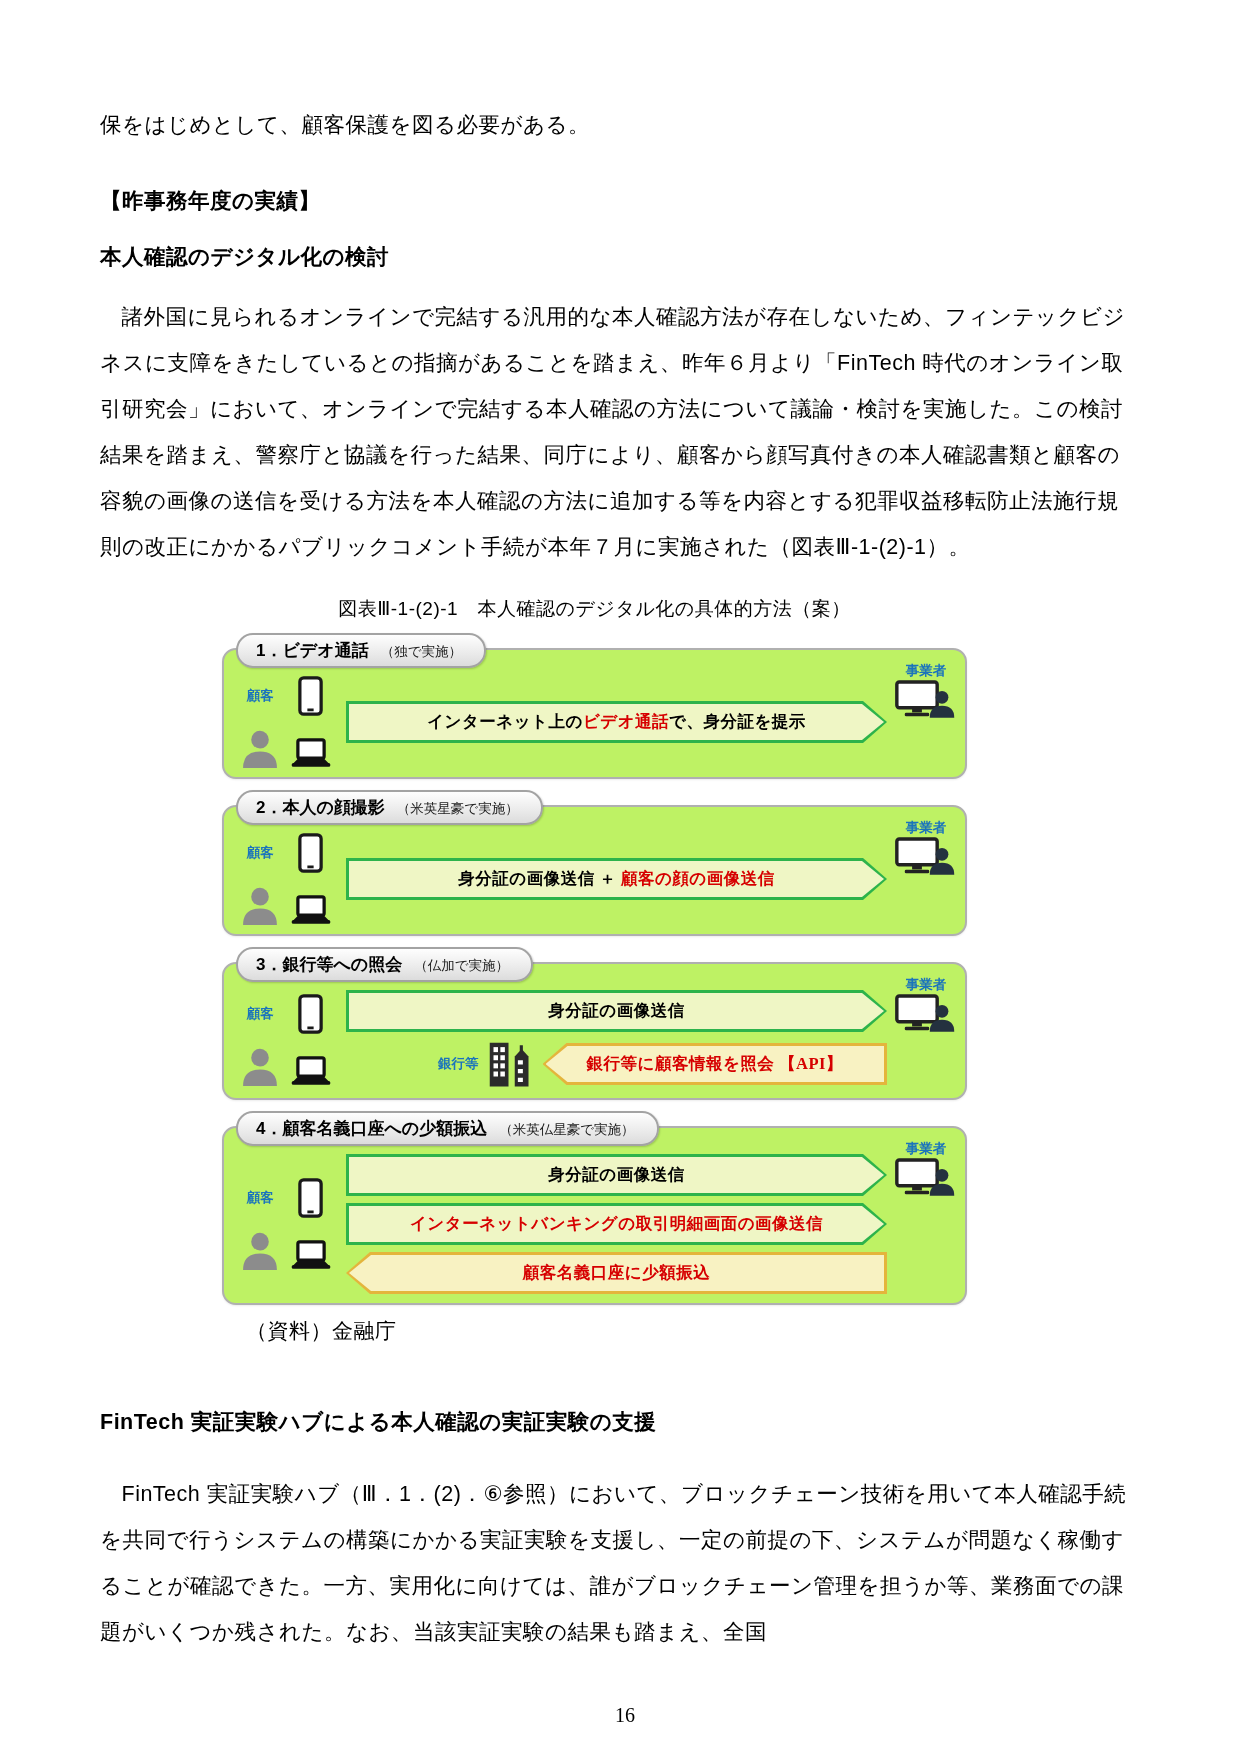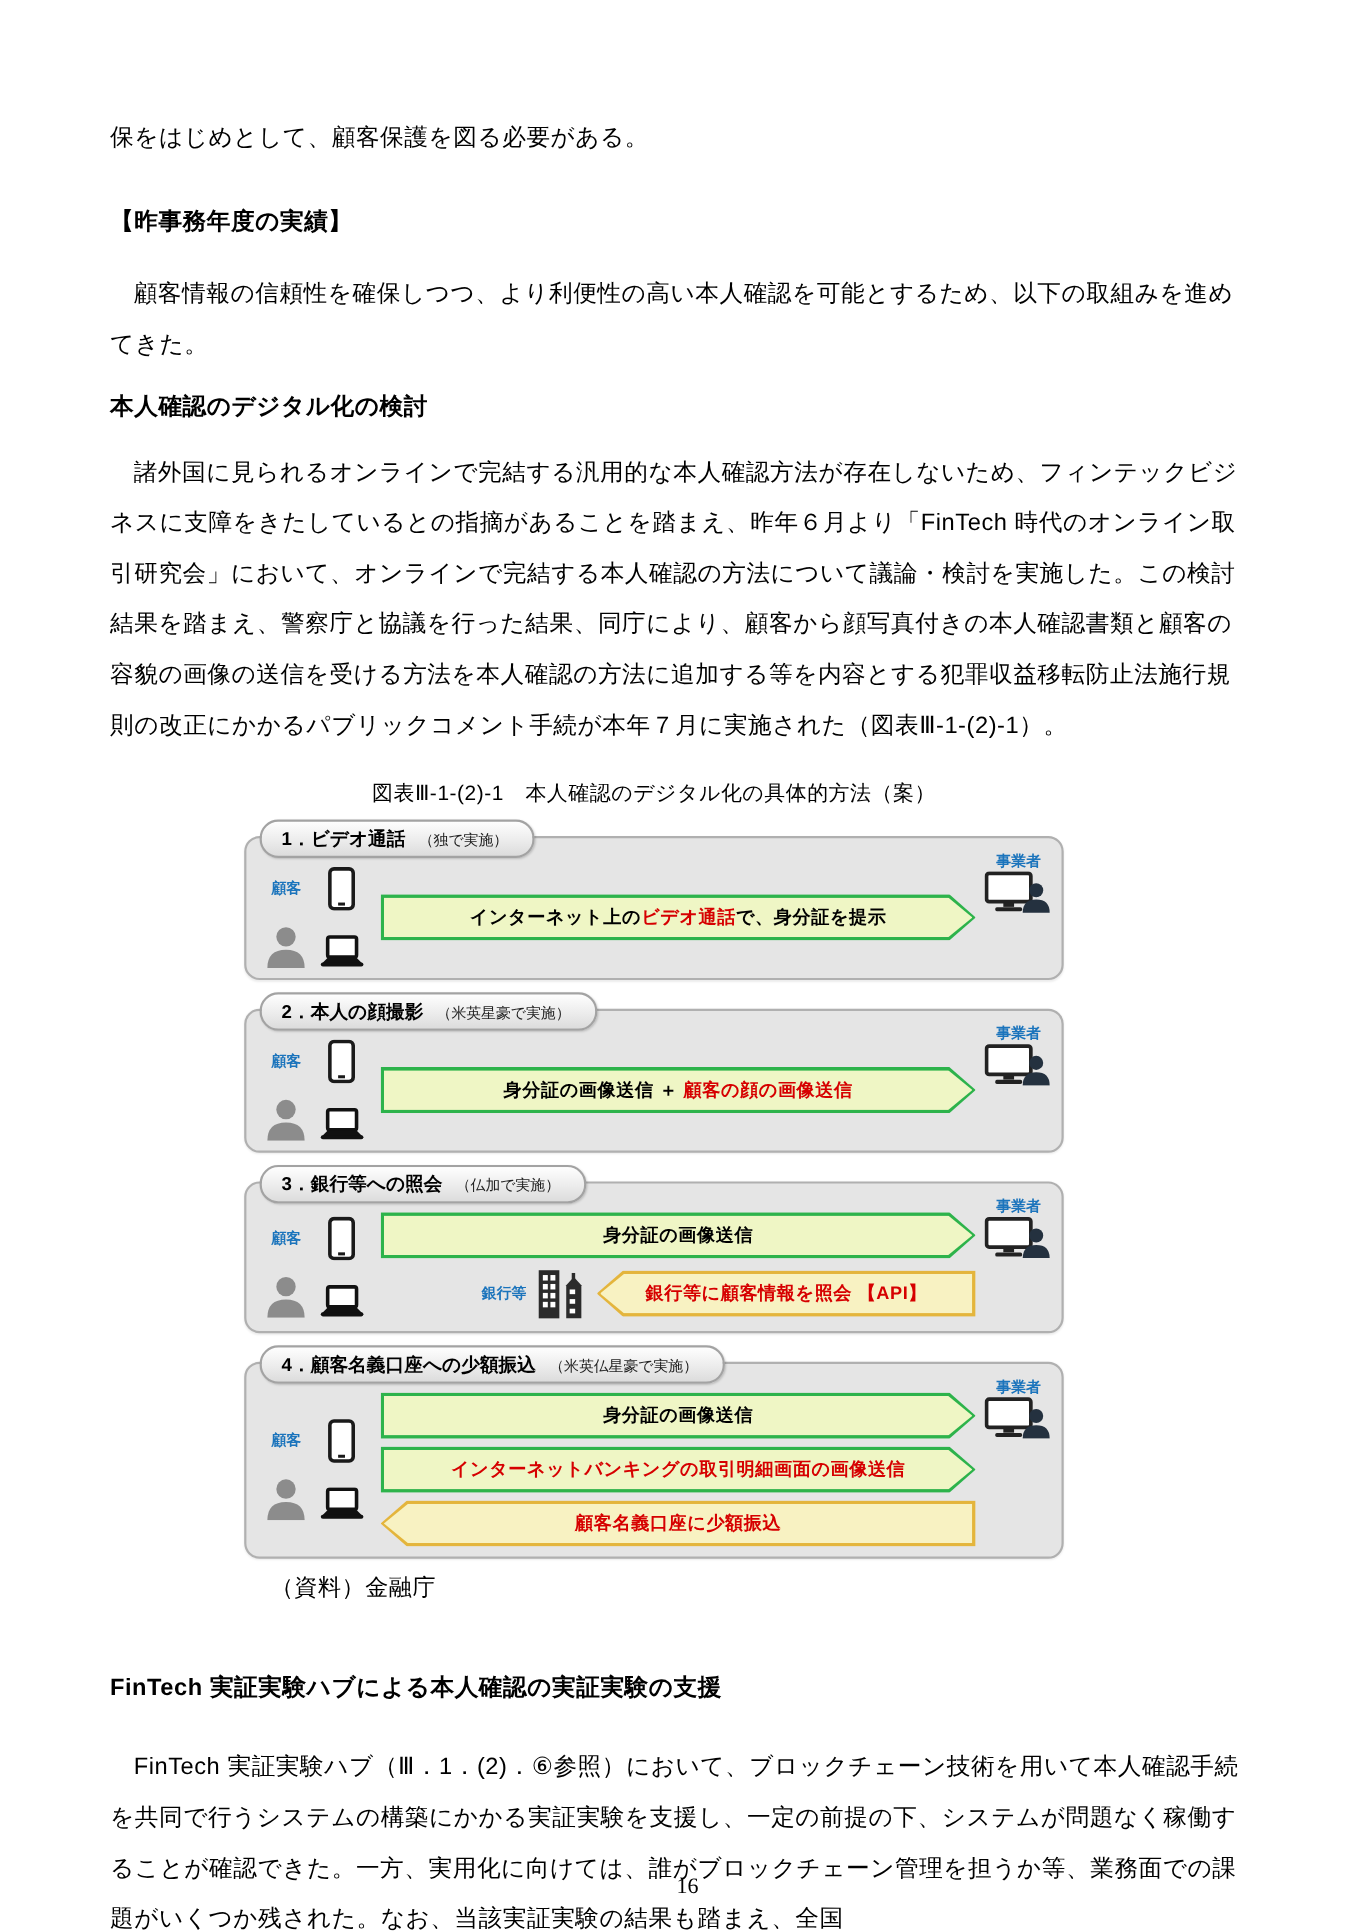--- a/index.html
+++ b/index.html
@@ -15,21 +15,21 @@
   h3{font-size:21.5px;line-height:46px;letter-spacing:0.5px;margin:0;font-weight:700;}
   .gap30{margin-top:30px;}
   .gap20{margin-top:20px;}
   .gap10{margin-top:10px;}
   .gap14{margin-top:14px;}
 
   
   .figure-wrap{width:745px;margin-left:122px;margin-top:26px;}
   .fig-caption{text-align:center;font-size:19px;letter-spacing:0.5px;margin:0 0 6px 0;}
   .fig-section{
-    position:relative;border:2px solid #b0b0b0;border-radius:14px;background:#e5e5e5;
+    position:relative;border:2px solid #b0b0b0;border-radius:14px;background:#bef264;
     margin-top:26px;padding:8px 12px 9px 14px;
     box-shadow:0 1px 2px rgba(0,0,0,0.08);
   }
   .fig-tab{
     position:absolute;top:-17px;left:12px;z-index:2;
     display:flex;align-items:baseline;gap:12px;
     padding:4px 22px 4px 18px;border:2px solid #a3a3a3;border-radius:17px;
     background:linear-gradient(180deg,#fefefe 0%,#ececec 55%,#dcdcdc 100%);
     box-shadow:1px 1px 2px rgba(0,0,0,0.18);white-space:nowrap;
   }
@@ -49,21 +49,21 @@
   .icon{display:inline-flex;line-height:0;}
 
   .op{position:absolute;top:12px;right:8px;display:flex;flex-direction:column;align-items:center;z-index:1;}
   .op-icons{display:flex;align-items:flex-end;line-height:0;}
   .op-icons .ovl{margin-left:-12px;margin-bottom:-1px;}
 
   .bank-row{display:flex;align-items:center;gap:7px;padding-left:92px;}
   .bank-row .arr{flex:1;}
 
   
-  .arr{position:relative;height:42px;}
+  .arr{position:relative;height:42px;font-family:Liberation Serif, serif;}
   .arr .b,.arr .f{position:absolute;}
   .arr .b{inset:0;}
   .arr .f{inset:3px;}
   .arr-r .b{background:#2db34b;clip-path:polygon(0 0,calc(100% - 24px) 0,100% 50%,calc(100% - 24px) 100%,0 100%);}
   .arr-r .f{background:#eff6c5;clip-path:polygon(0 0,calc(100% - 22px) 0,100% 50%,calc(100% - 22px) 100%,0 100%);}
   .arr-l .b{background:#e4b53c;clip-path:polygon(24px 0,100% 0,100% 100%,24px 100%,0 50%);}
   .arr-l .f{background:#f8f2c2;clip-path:polygon(22px 0,100% 0,100% 100%,22px 100%,0 50%);}
   .arr .txt{
     position:absolute;inset:0;display:flex;align-items:center;justify-content:center;
     font-weight:700;font-size:16.5px;letter-spacing:0.5px;white-space:pre;z-index:1;
@@ -79,21 +79,20 @@
 </style>
 </head>
 <body>
 
 <div class="content">
 
   <p class="body-text para noindent">保をはじめとして、顧客保護を図る必要がある。</p>
 
   <h3 class="gap30">【昨事務年度の実績】</h3>
 
-  <p class="body-text para gap20">顧客情報の信頼性を確保しつつ、より利便性の高い本人確認を可能とするため、以下の取組みを進めてきた。</p>
 
   <h3 class="gap10">本人確認のデジタル化の検討</h3>
 
   <p class="body-text para gap14">諸外国に見られるオンラインで完結する汎用的な本人確認方法が存在しないため、フィンテックビジネスに支障をきたしているとの指摘があることを踏まえ、昨年６月より「FinTech 時代のオンライン取引研究会」において、オンラインで完結する本人確認の方法について議論・検討を実施した。この検討結果を踏まえ、警察庁と協議を行った結果、同庁により、顧客から顔写真付きの本人確認書類と顧客の容貌の画像の送信を受ける方法を本人確認の方法に追加する等を内容とする犯罪収益移転防止法施行規則の改正にかかるパブリックコメント手続が本年７月に実施された（図表Ⅲ-1-(2)-1）。</p>
 
   <div class="figure-wrap">
     <p class="fig-caption">図表Ⅲ-1-(2)-1　本人確認のデジタル化の具体的方法（案）</p>
 
     <div class="fig-section">
       <div class="fig-tab">

